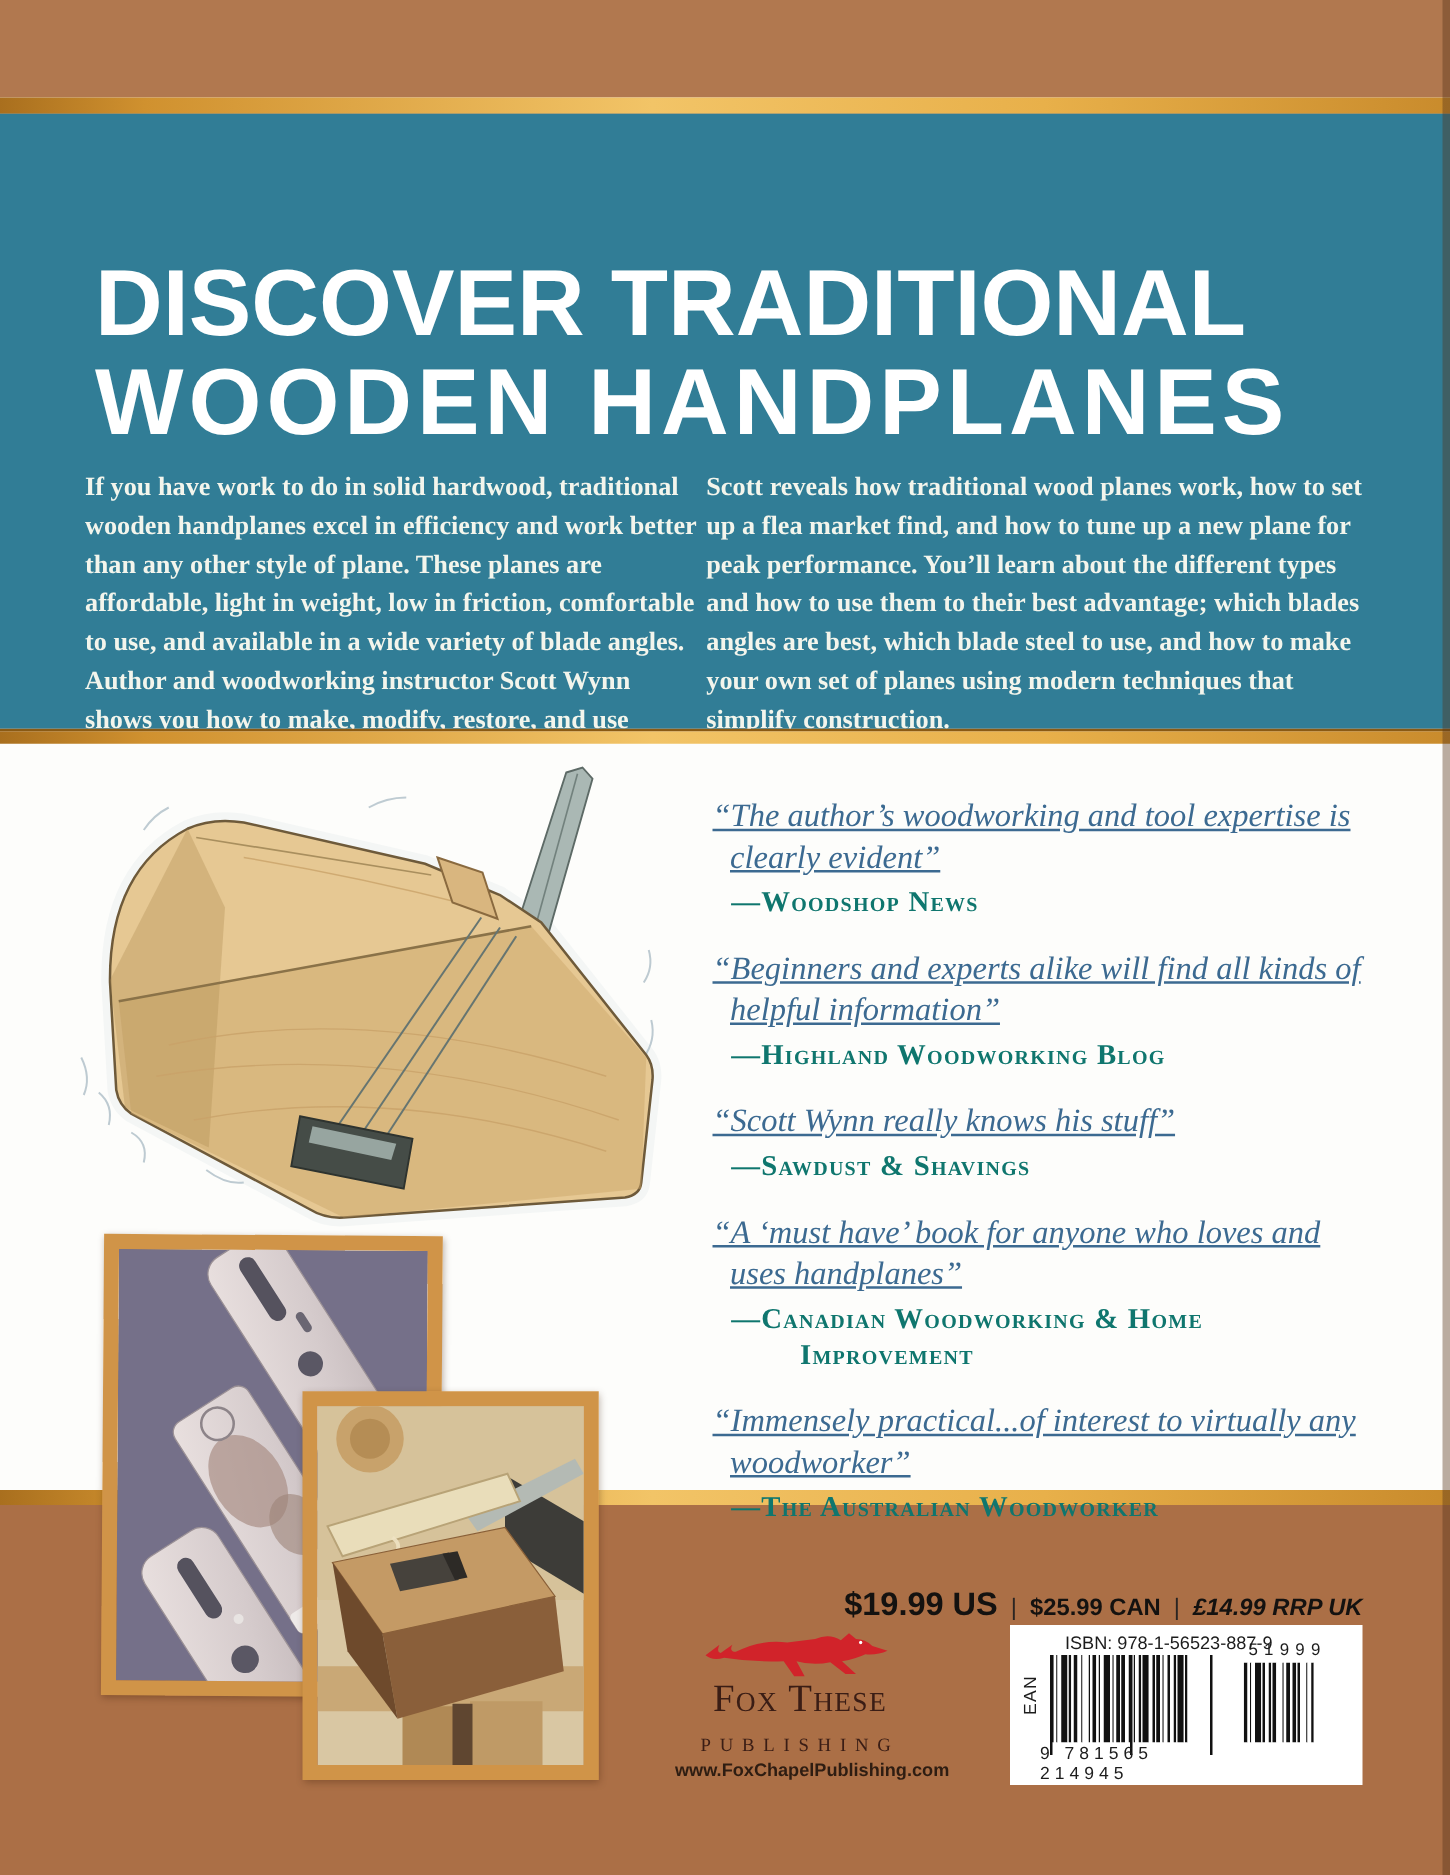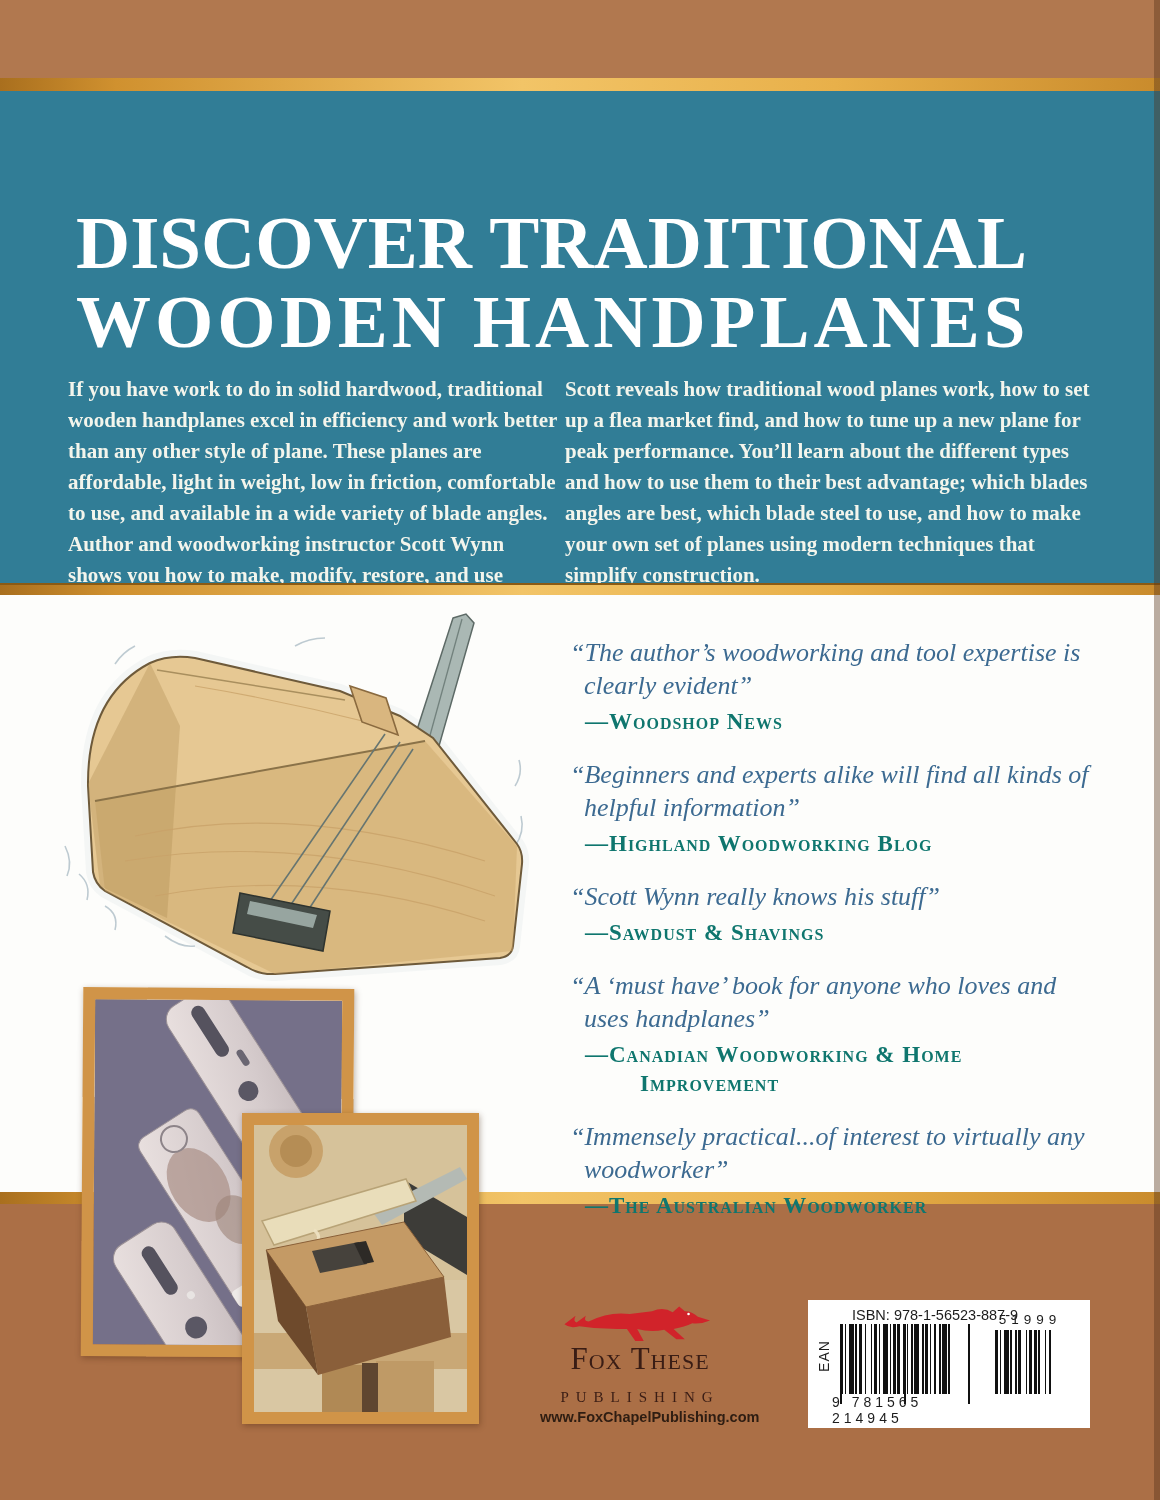--- a/index.html
+++ b/index.html
@@ -12,29 +12,29 @@
         background:linear-gradient(90deg,#a96f1e 0%,#d0912f 10%,#f2c467 45%,#e8b04a 72%,#c98b2c 100%);}
   .g1{top:78px;height:13px;border-bottom:2px solid #8a5a14;}
   .g2{top:583px;height:12px;border-top:2px solid #8a5a14;}
   .g3{top:1192px;height:12px;border-bottom:2px solid #8a5a14;}
   .teal{position:absolute;left:0;top:91px;width:1160px;height:492px;background:#317d96;}
   .white-panel{position:absolute;left:0;top:595px;width:1160px;height:597px;background:#fdfdfb;}
   .edge-shadow{position:absolute;right:0;top:0;width:6px;height:1500px;background:rgba(85,50,25,.40);z-index:60;}
 
   
   .title{position:absolute;left:76px;top:112px;color:#ffffff;
-         font-family:Liberation Serif, serif;font-weight:bold;line-height:79px;font-size:75px;}
+         font-family:Liberation Sans, sans-serif;font-weight:bold;line-height:79px;font-size:75px;}
   .title .t2{letter-spacing:4px;}
   .intro{position:absolute;top:283px;color:#f3f5ec;font-size:21px;line-height:31px;font-weight:bold;}
   .intro.left{left:68px;width:492px;}
   .intro.right{left:565px;width:530px;}
 
   
   .quotes{position:absolute;left:570px;top:636px;width:528px;display:flex;flex-direction:column;gap:22px;z-index:5;}
-  .qblock .q{font-style:italic;font-size:26px;line-height:33px;color:#3c6a91;padding-left:14px;text-indent:-14px;margin:0;}
+  .qblock .q{font-style:italic;font-size:26px;line-height:33px;color:#3c6a91;padding-left:14px;text-indent:-14px;margin:0;text-decoration:underline;}
   .qblock .src{font-variant:small-caps;font-weight:700;font-size:23px;line-height:29px;color:#0f766e;
                margin:5px 0 0 0;padding-left:70px;text-indent:-55px;letter-spacing:1px;}
 
   
   .drawing{position:absolute;left:45px;top:606px;z-index:3;}
 
   
   .photo{position:absolute;box-sizing:border-box;border:12px solid #d09448;box-shadow:0 0 0 1px #b97f33 inset, 1px 2px 6px rgba(60,30,10,.35);}
   .photo1{left:82px;top:988px;width:271px;height:369px;z-index:10;transform:rotate(.4deg);}
   .photo2{left:242px;top:1113px;width:237px;height:311px;z-index:20;}
@@ -210,20 +210,27 @@
       <g>
         <polygon points="12,125 150,97 190,152 52,182" fill="#c49a65" stroke="#8a6038" stroke-width="1"></polygon>
         <polygon points="52,182 190,152 197,212 64,250" fill="#8a5f3a"></polygon>
         <polygon points="12,125 52,182 64,250 24,196" fill="#6e4a2c"></polygon>
         <polygon points="58,126 105,117 113,139 66,148" fill="#46423c"></polygon>
         <polygon points="100,118 112,116 120,137 110,139" fill="#2d2a26"></polygon>
       </g>
     </svg>
   </div>
 
+  <div class="price">
+    <span class="us">$19.99 US</span>
+    <span class="sep">|</span>
+    <span class="can">$25.99 CAN</span>
+    <span class="sep">|</span>
+    <span class="uk">£14.99 RRP UK</span>
+  </div>
 
   <div class="logo">
     <svg class="fox" width="160" height="42" viewBox="0 0 170 45">
       <path fill="#d1232a" d="M4,26 L16,17 Q13,23 17,24 L27,17 Q24,23 30,23 Q52,12 74,15 L98,12 Q110,7 120,13 L127,7 L133,12 Q141,12 147,18 L160,22 Q151,26 141,25 Q133,29 121,31 L133,42 L124,42 L111,32 Q96,35 82,31 L89,44 L80,44 L71,31 Q45,32 20,28 Q10,31 4,26 Z"></path>
       <circle cx="137" cy="15" r="1.4" fill="#ffffff"></circle>
     </svg>
     <div class="name">Fox These</div>
     <div class="pub">PUBLISHING</div>
     <div class="url">www.FoxChapelPublishing.com</div>
   </div>

